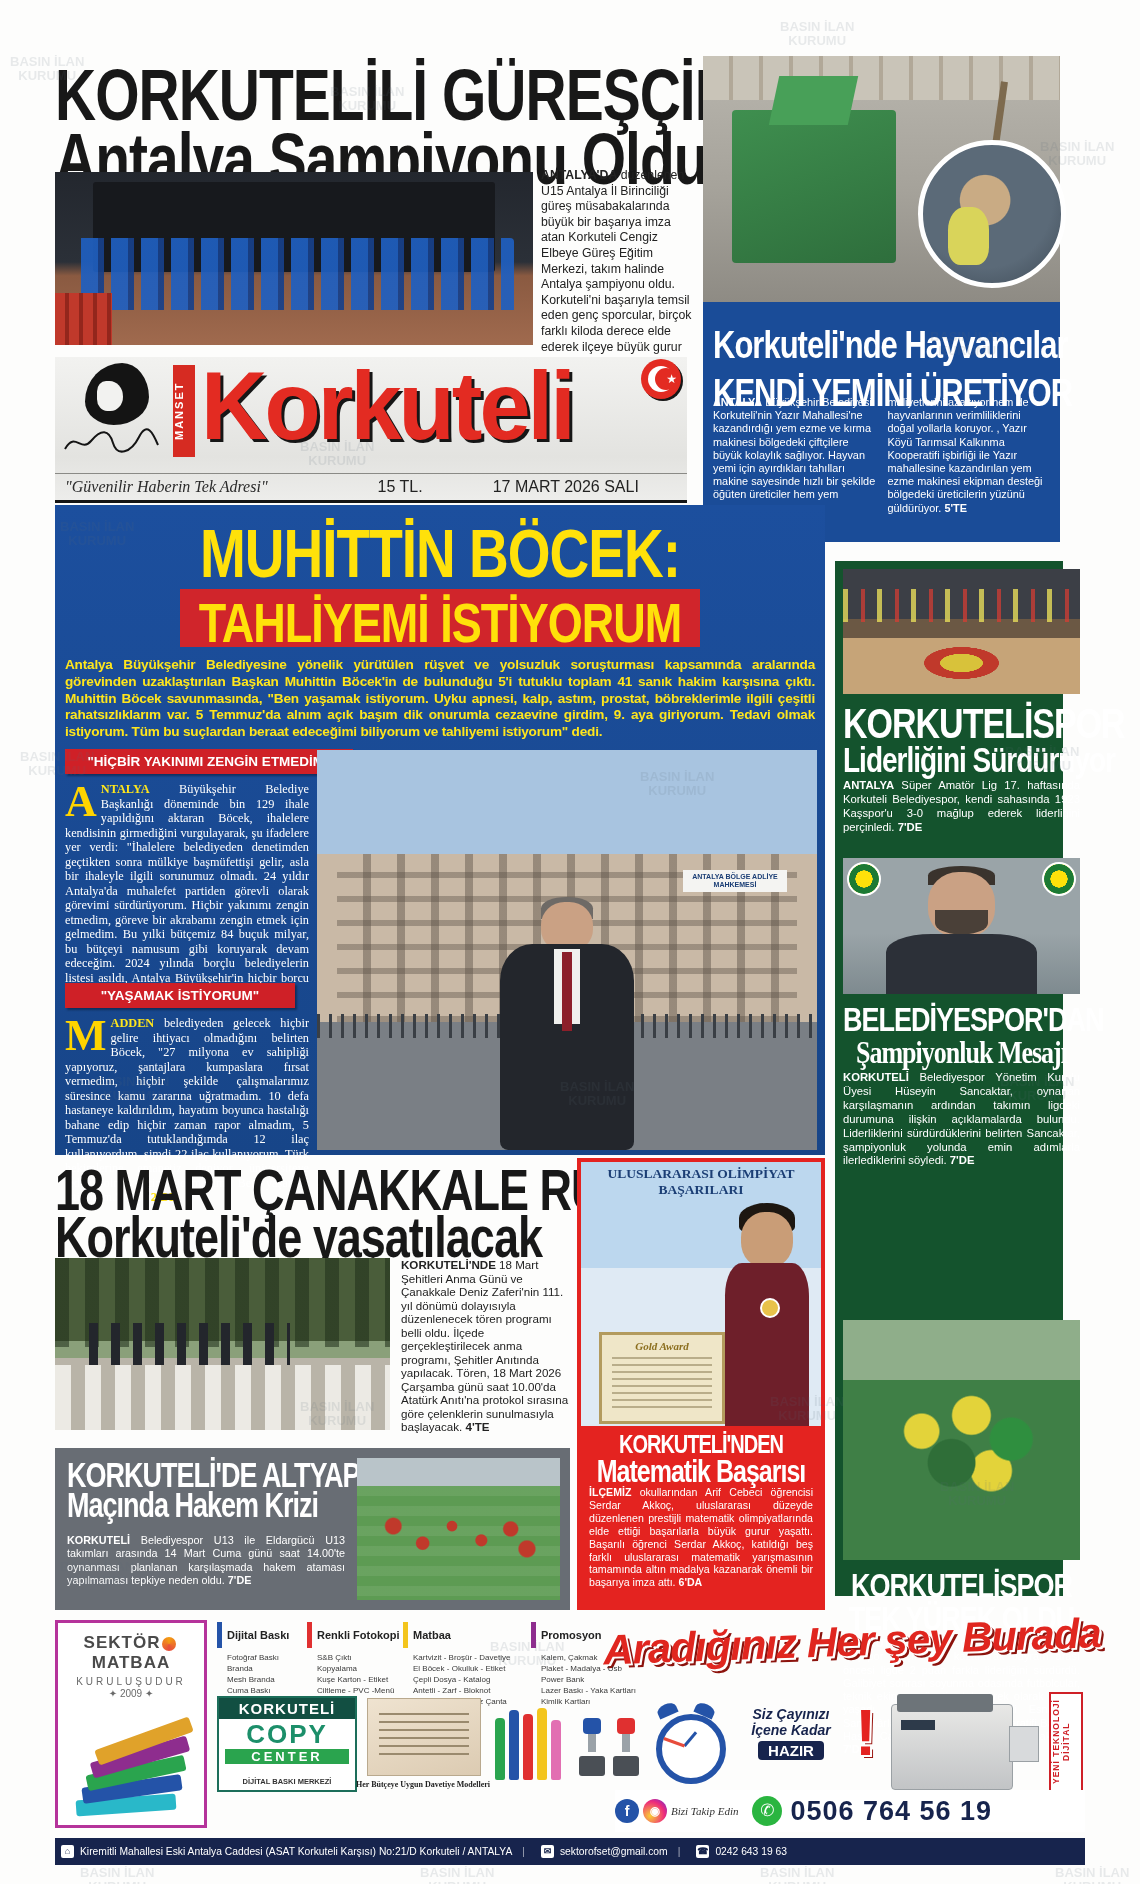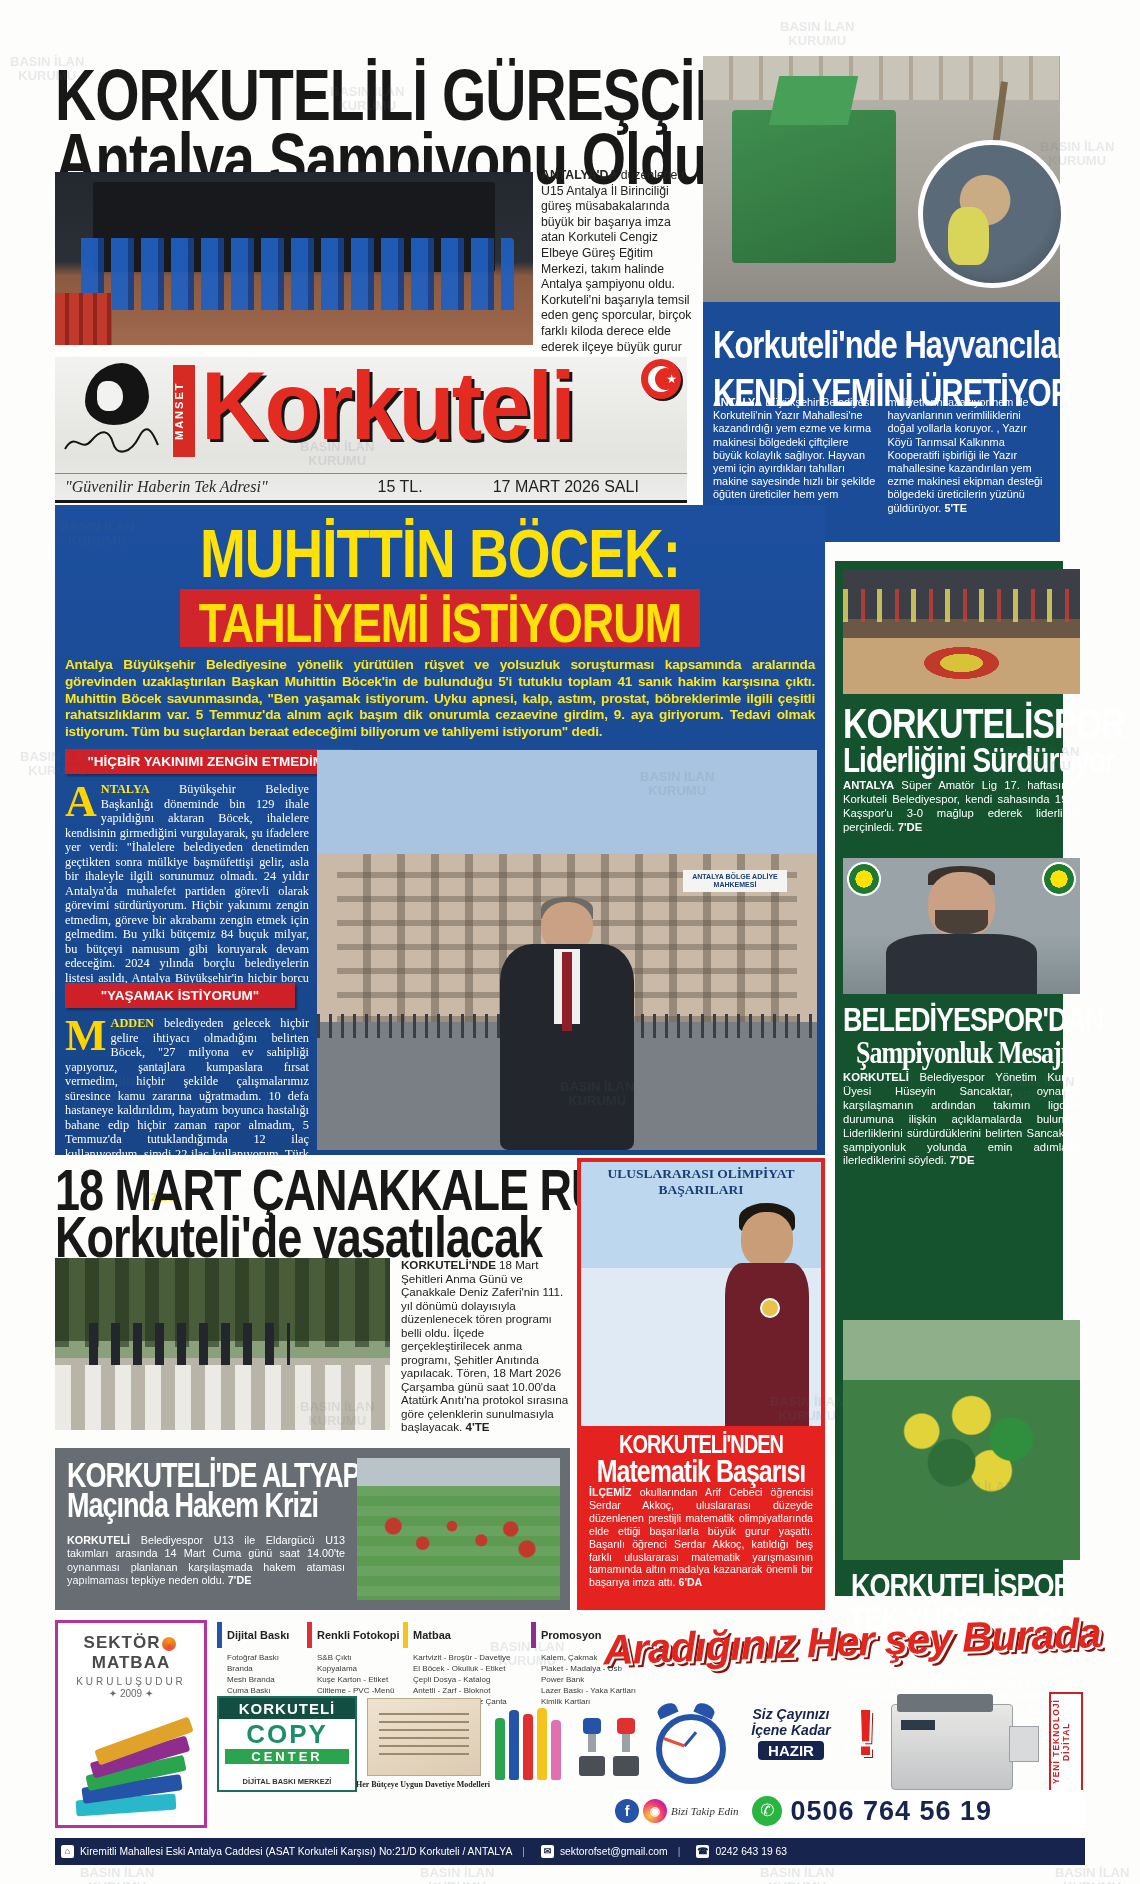--- a/index.html
+++ b/index.html
@@ -335,20 +335,24 @@
       <div class="stones"></div>
   </div>
   <div class="side-text" id="ck-text">
     <span class="lead-b">KORKUTELİ'NDE</span><span> 18 Mart Şehitleri Anma Günü ve Çanakkale Deniz Zaferi'nin 111. yıl dönümü dolayısıyla düzenlenecek tören programı belli oldu. İlçede gerçekleştirilecek anma programı, Şehitler Anıtında yapılacak. Tören, 18 Mart 2026 Çarşamba günü saat 10.00'da Atatürk Anıtı'na protokol sırasına göre çelenklerin sunulmasıyla başlayacak.</span>
     <span class="ref">4'TE</span>
   </div>
 
   <div class="abs" id="oly-box">
     <div class="ph-olymp">
       <div class="oly-banner">ULUSLARARASI OLİMPİYAT BAŞARILARI</div>
+      <div class="cert" id="cert2">
+        <div class="t">Gold Award</div>
+          <div class="inner"></div>
+      </div>
       <div class="boy">
         <div class="hair"></div>
           <div class="head"></div>
           <div class="shirt"></div>
           <div class="medal"></div>
       </div>
     </div>
     <div id="oly-red">
       <div class="h1"><span class="cYc">KORKUTELİ'NDEN</span></div>
       <div class="h2"><span class="cYc">Matematik Başarısı</span></div>

